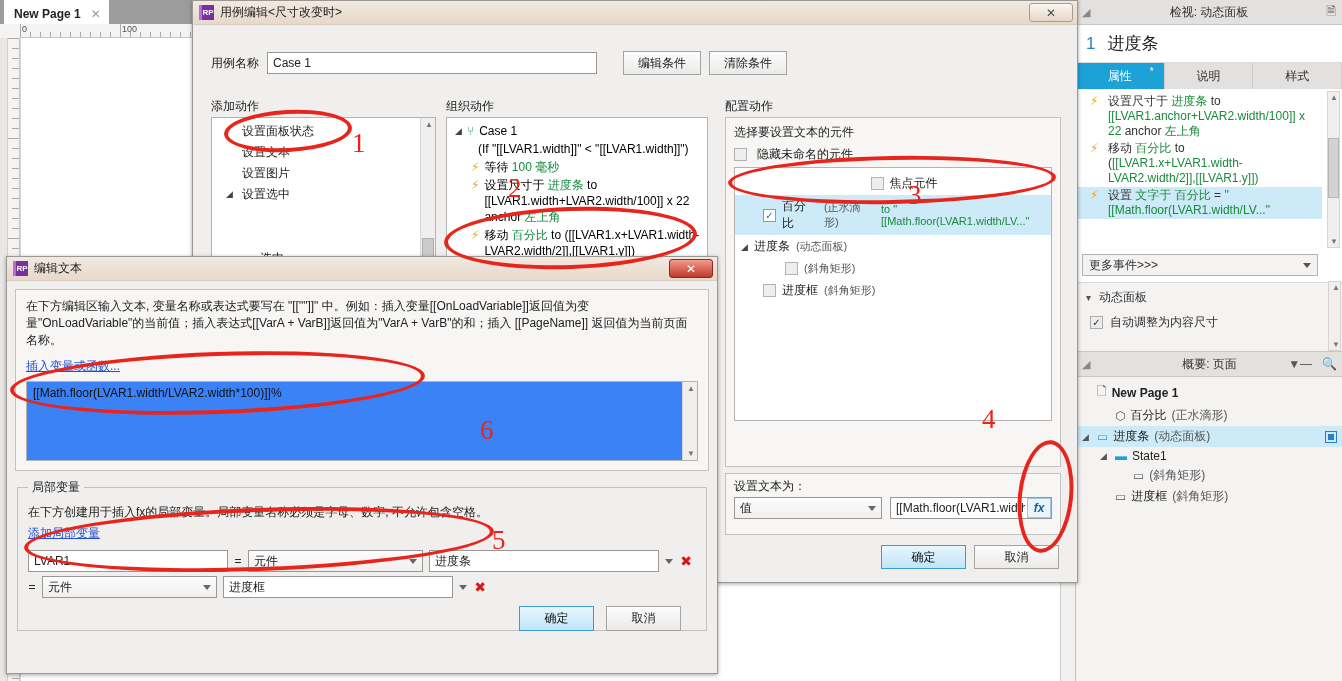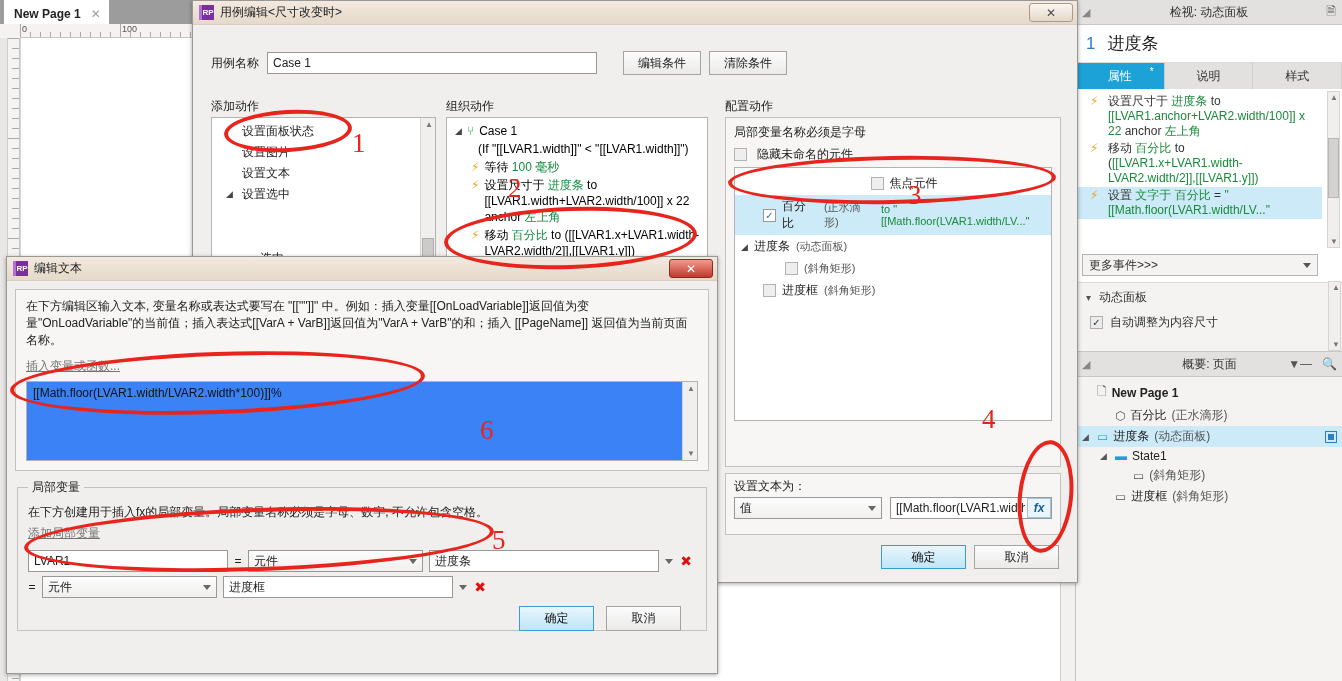--- a/index.html
+++ b/index.html
@@ -228,21 +228,21 @@
   
   .ta {
     border: 1px solid #b5b3b1; background: #3b82f6; font-size: 12px; color: #111;
     padding: 4px 6px; position: relative; overflow: hidden;
     font-family: "Liberation Sans", sans-serif;
   }
   .fieldset {
     border: 1px solid #c4c2c0; position: relative; padding: 10px;
   }
   .fieldset > legend { font-size: 12px; color: #222; padding: 0 4px; }
-  a.lnk { color: #737373; font-size: 12px; text-decoration: underline; cursor: pointer; }
+  a.lnk { color: #1d4ed8; font-size: 12px; text-decoration: underline; cursor: pointer; }
 
   .var-row { display: flex; align-items: center; gap: 6px; margin-bottom: 4px; }
   .var-name { width: 200px; }
   .eq { font-size: 12px; color: #222; width: 8px; text-align: center; }
   .var-type { width: 175px; position: relative; }
   .var-val { width: 230px; position: relative; }
   .drop-arrow {
     width: 0; height: 0; border-left: 4px solid transparent; border-right: 4px solid transparent;
     border-top: 5px solid #666;
   }
@@ -592,22 +592,22 @@
         <button class="btn">清除条件</button>
       </div>
 
       <div style="position:absolute;left:18px;top:73px;" class="col-head">添加动作</div>
       <div style="position:absolute;left:253px;top:73px;" class="col-head">组织动作</div>
       <div style="position:absolute;left:532px;top:73px;" class="col-head">配置动作</div>
 
       <div class="listbox" style="position:absolute;left:18px;top:92px;width:225px;height:443px;">
         <div id="action-list" style="padding-top:3px;">
             <div class="act-item" style="position: relative;"><span>设置面板状态</span></div>
+            <div class="act-item" style="position: relative;"><span>设置文本</span></div>
             <div class="act-item" style="position: relative;"><span>设置图片</span></div>
-            <div class="act-item" style="position: relative;"><span>设置文本</span></div>
             <div class="act-item" style="position: relative;"><span class="act-tri" style="position: absolute; left: 14px; font-size: 9px; color: rgb(68, 68, 68);">◢</span><span>设置选中</span></div>
             <div class="act-item child" style="position: relative; margin-top: 43px;"><span>选中</span></div>
             <div class="act-item child" style="position: relative;"><span>取消选中</span></div>
             <div class="act-item child" style="position: relative;"><span>切换选中状态</span></div>
             <div class="act-item" style="position: relative;"><span>设置列表选中项</span></div>
           </div>
         <div class="sb">
           <div class="ar" style="top:2px;">▲</div>
           <div class="thumb" style="top:120px;height:44px;"></div>
           <div class="ar" style="bottom:2px;">▼</div>
@@ -638,21 +638,21 @@
               <span><span>移动 </span><span class="gd">百分比</span><span> to ([[LVAR1.x+LVAR1.width-LVAR2.width/2]],[[LVAR1.y]])</span></span>
             </div>
             <div class="tree-line sel" style="padding-left: 24px;">
               <span style="color: rgb(240, 160, 32); flex: 0 0 auto;">⚡</span>
               <span><span>设置 </span><span class="gd">文字于 </span><span class="gd">百分比</span><span> = "[[Math.floor</span><span>(LVAR1.width/LV..."</span></span>
             </div>
           </div>
       </div>
 
       <div class="grp" style="position:absolute;left:532px;top:92px;width:336px;height:350px;">
-        <div style="padding:6px 8px 0 8px;" class="lbl">局部变量名称必须是字母</div>
+        <div style="padding:6px 8px 0 8px;" class="lbl">选择要设置文本的元件</div>
         <div style="display:flex;align-items:center;gap:10px;padding:5px 8px 4px 8px;">
           <span class="sqchk dim"></span>
           <span class="lbl">隐藏未命名的元件</span>
         </div>
         <div style="margin:0 8px;background:#fff;border:1px solid #b5b3b1;height:254px;overflow:hidden;">
           <div id="widget-list" style="padding-top:4px;">
               <div class="chk-item" style="padding-left: 28px; justify-content: center;">
                 <span class="sqchk dim"></span>
                 <span>焦点元件</span>
               </div>

